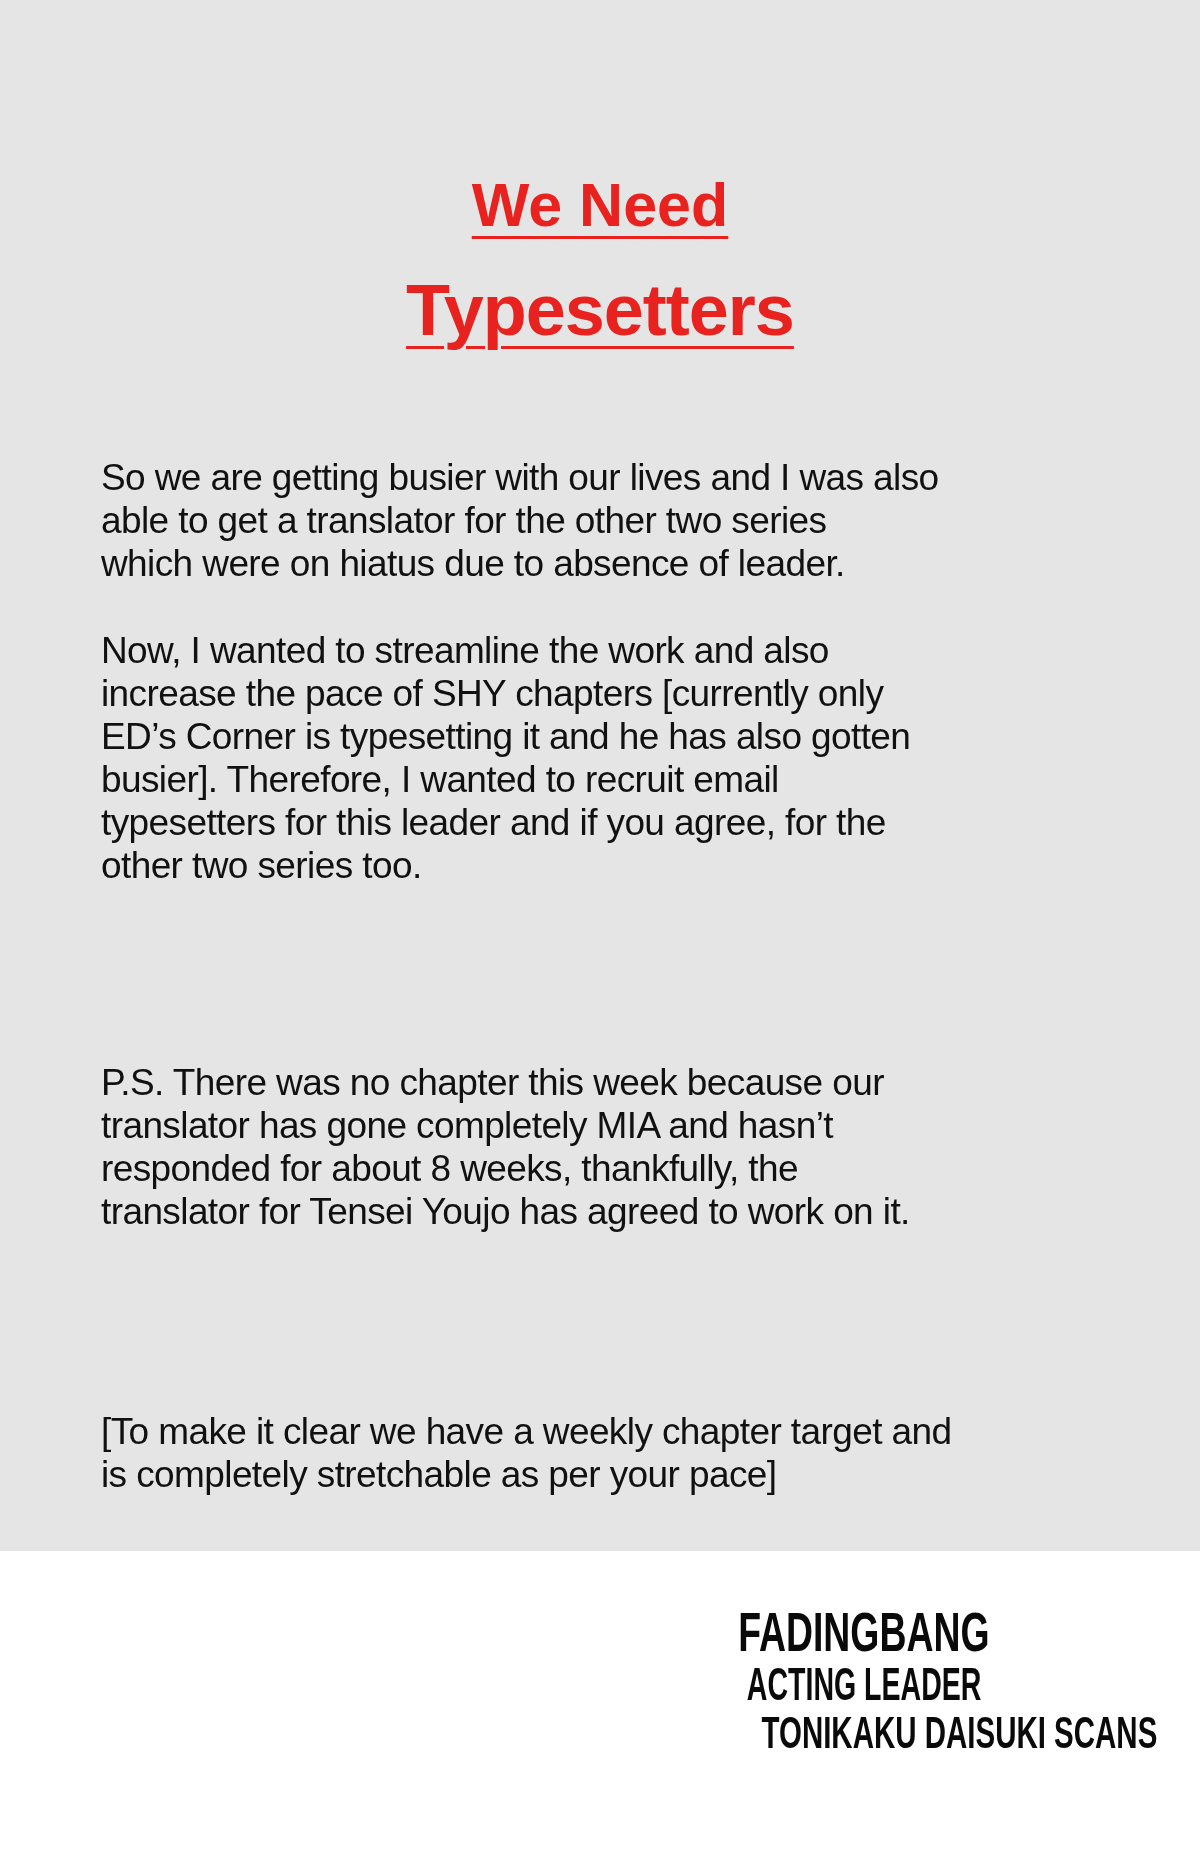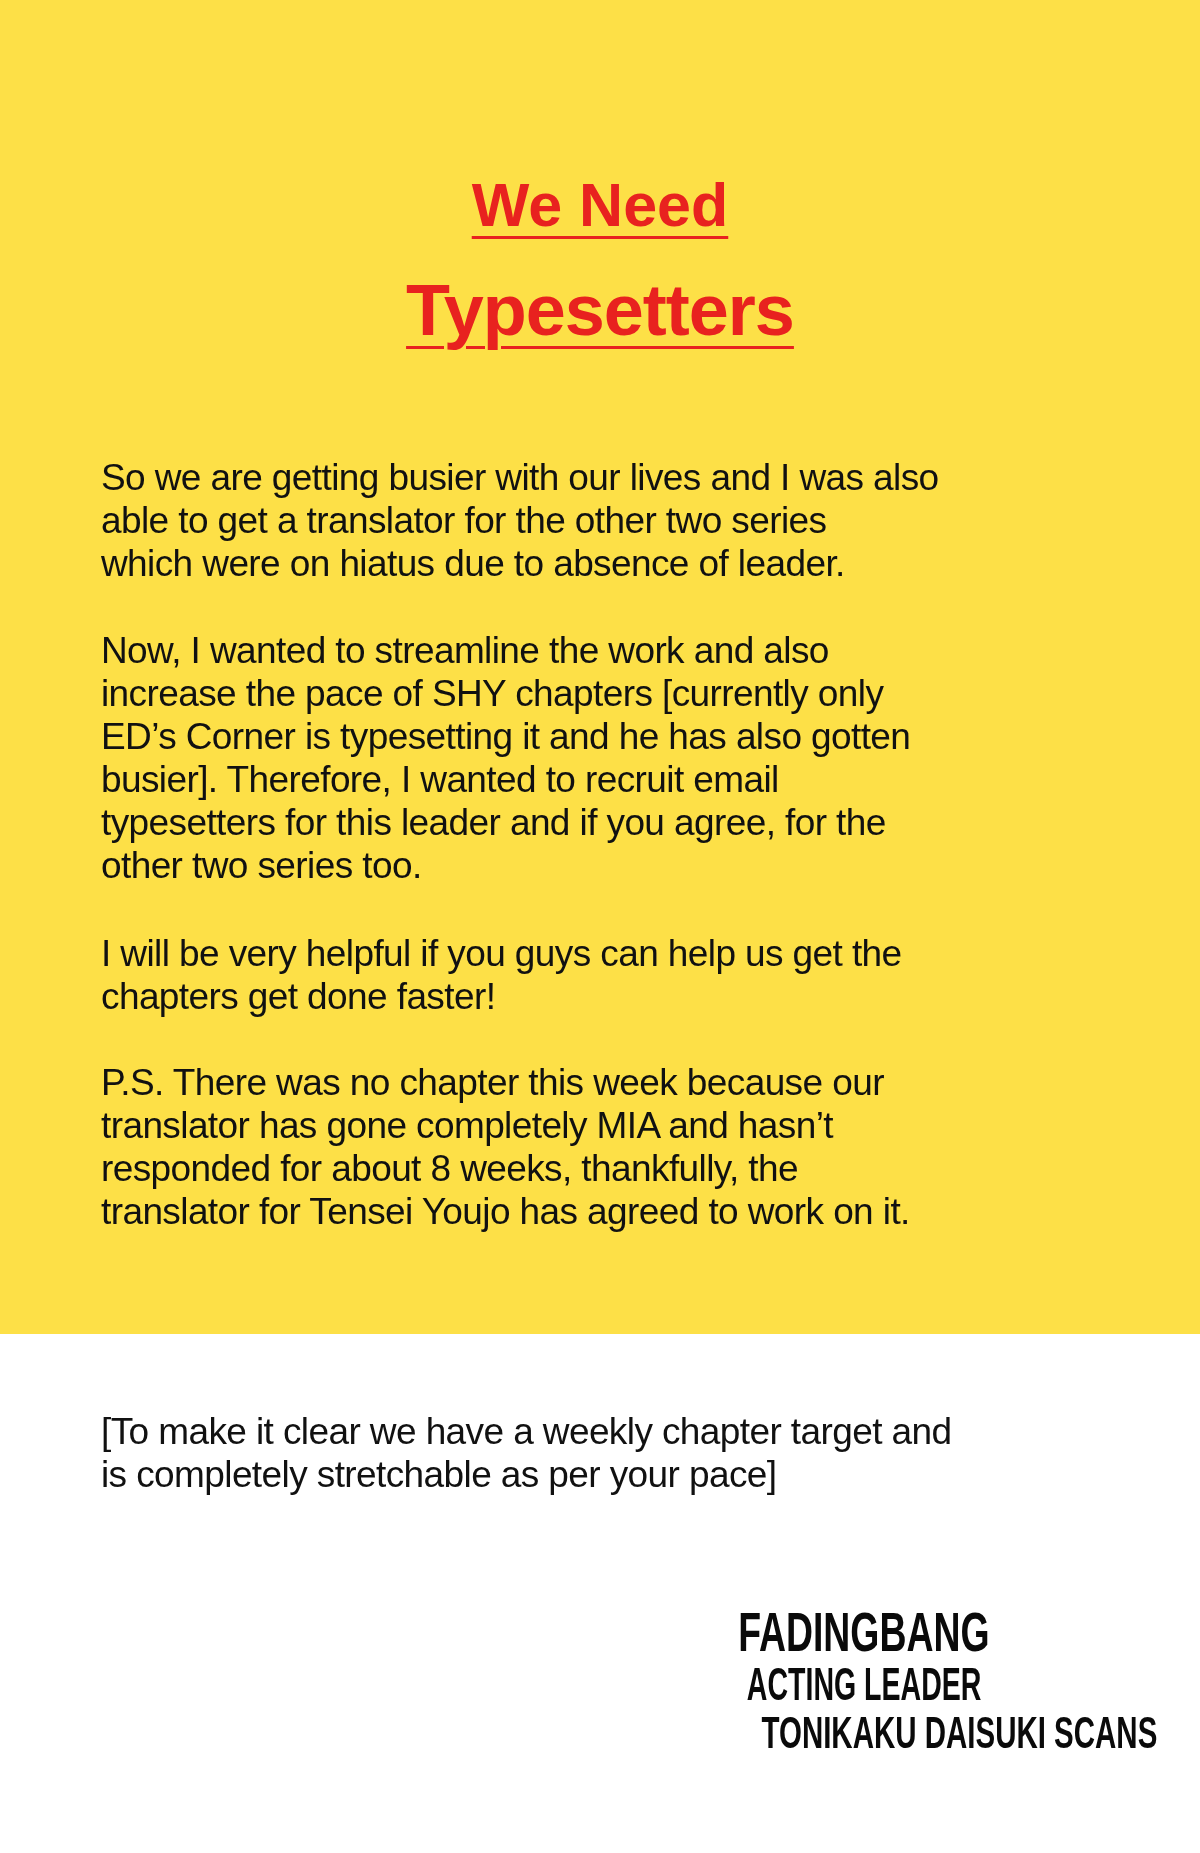--- a/index.html
+++ b/index.html
@@ -11,22 +11,22 @@
       width: 1200px;
       height: 1853px;
       position: relative;
       overflow: hidden;
       font-family: "Liberation Sans", sans-serif;
     }
     .page {
       position: absolute;
       left: 0; top: 0;
       width: 1200px;
-      height: 1334px;
-      background: #fde047;
+      height: 1551px;
+      background: #e5e5e5;
     }
     .title {
       position: absolute;
       left: 0;
       width: 1200px;
       text-align: center;
       color: #e8221f;
       font-family: "Liberation Sans", sans-serif;
       font-weight: bold;
       line-height: 1;
@@ -120,24 +120,20 @@
 
   <p class="para" style="top:629px">
     <span class="line">Now, I wanted to streamline the work and also</span>
     <span class="line">increase the pace of SHY chapters [currently only</span>
     <span class="line">ED’s Corner is typesetting it and he has also gotten</span>
     <span class="line">busier]. Therefore, I wanted to recruit email</span>
     <span class="line">typesetters for this leader and if you agree, for the</span>
     <span class="line">other two series too.</span>
   </p>
 
-  <p class="para" style="top:932px">
-    <span class="line">I will be very helpful if you guys can help us get the</span>
-    <span class="line">chapters get done faster!</span>
-  </p>
 
   <p class="para" style="top:1061px">
     <span class="line">P.S. There was no chapter this week because our</span>
     <span class="line">translator has gone completely MIA and hasn’t</span>
     <span class="line">responded for about 8 weeks, thankfully, the</span>
     <span class="line">translator for Tensei Youjo has agreed to work on it.</span>
   </p>
 
 
   <p class="para" style="top:1410px">

